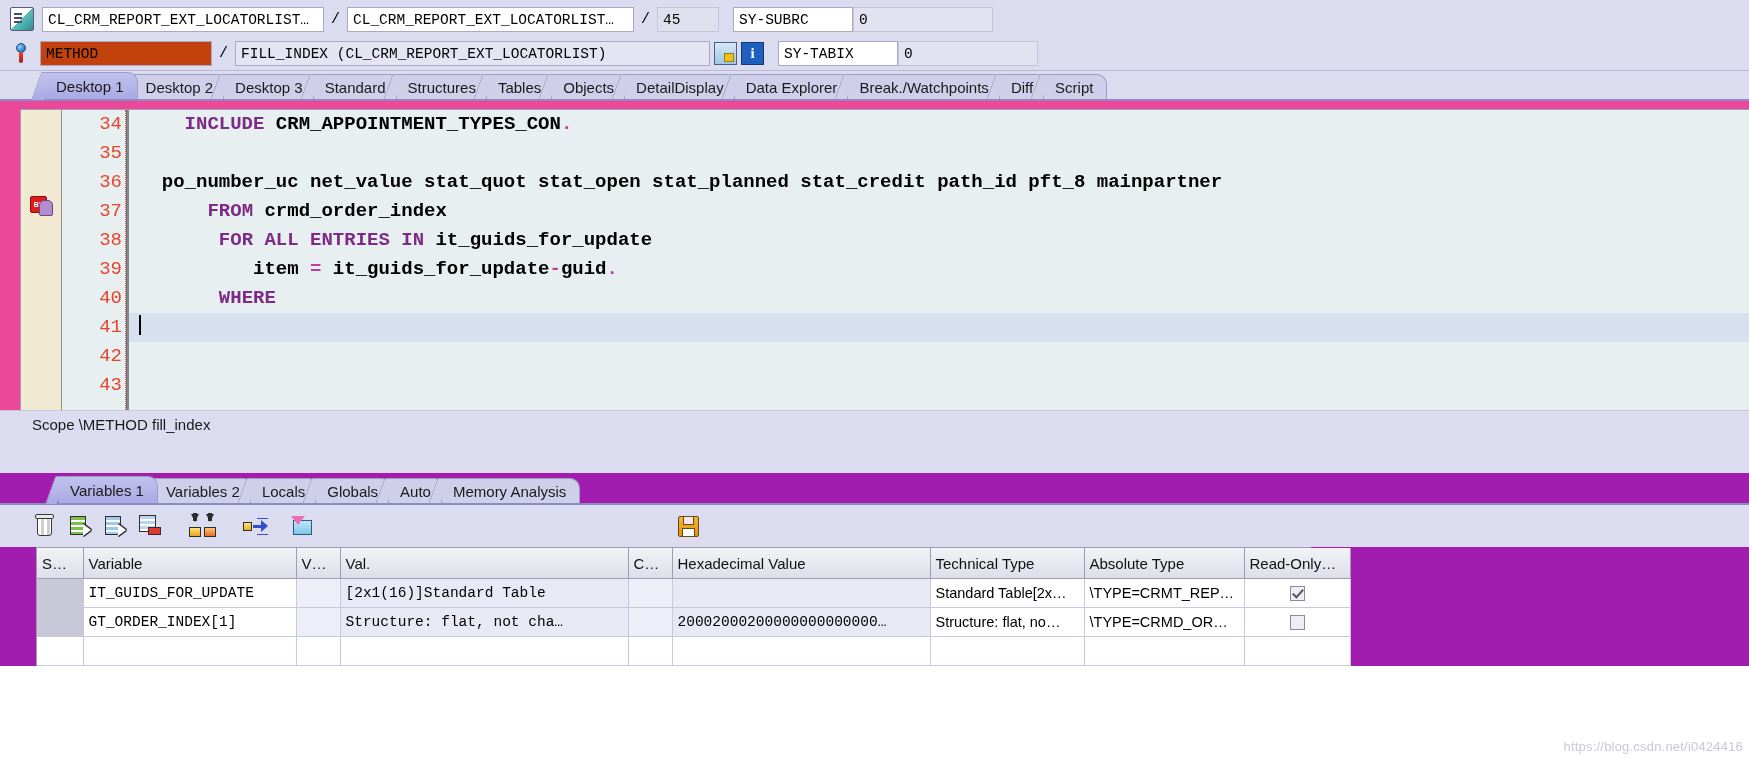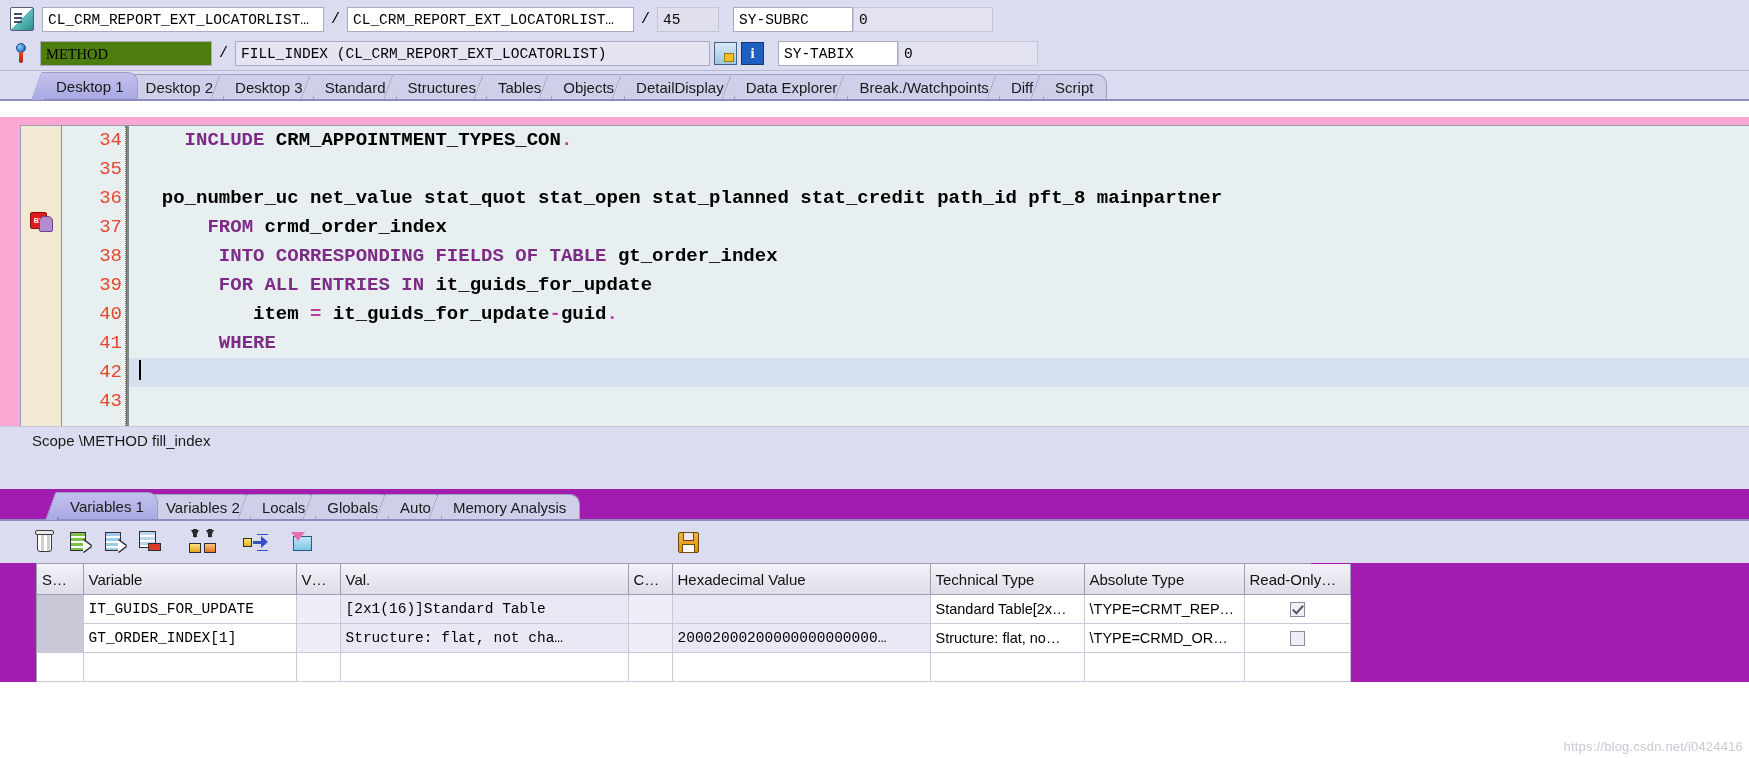--- a/index.html
+++ b/index.html
@@ -103,21 +103,21 @@
     font-size: 15px;
     color: #000;
   }
 
   .w-prog1 { width: 282px; }
   .w-prog2 { width: 287px; }
   .w-line  { width: 62px; background:#dfdfee; border-color:#c5c5da;}
   .w-sy    { width: 120px; }
   .w-syval { width: 140px; background:#e2e2f0; border-color:#c5c5da; }
 
-  .w-method { width: 172px; background:#4d7c0f;font-family:Liberation Serif, serif; }
+  .w-method { width: 172px; background:#c2410c; }
   .w-fill   { width: 475px; background:#e4e4f2; }
 
   .mini-icon {
     width: 23px; height: 23px;
     margin-left: 4px;
     flex: 0 0 23px;
     position: relative;
     box-sizing: border-box;
   }
   .mi-stack {
@@ -189,23 +189,22 @@
     height: 27px;
     line-height: 27px;
   }
   .tab.active::before {
     background: linear-gradient(to bottom,#c2c2ee 0%,#a9a9e4 100%);
     height: 28px;
   }
 
   
   .editor-outer {
-    background: #f9a8d4;
+    background: #ec4899;
     padding: 8px 0 0 20px;
-    margin-top: 16px;
   }
   .editor {
     display: flex;
     background: #e8eff0;
     border-top: 1px solid #9c9cb8;
     border-left: 1px solid #9c9cb8;
     height: 300px;
     overflow: hidden;
     position: relative;
   }
@@ -650,21 +649,20 @@
           <div class="ln">40</div>
           <div class="ln">41</div>
           <div class="ln">42</div>
           <div class="ln">43</div>
         </div>
       <div class="code-area" id="code-lines">
           <div class="cl"><span>    </span><span class="kw">INCLUDE</span><span> CRM_APPOINTMENT_TYPES_CON</span><span class="op">.</span></div>
           <div class="cl">&nbsp;</div>
           <div class="cl"><span>  po_number_uc net_value stat_quot stat_open stat_planned stat_credit path_id pft_8 mainpartner</span></div>
           <div class="cl"><span>      </span><span class="kw">FROM</span><span> crmd_order_index</span></div>
-          <div class="cl"><span>       </span><span class="kw">INTO CORRESPONDING FIELDS OF TABLE</span><span> gt_order_index</span></div>
           <div class="cl"><span>       </span><span class="kw">FOR ALL ENTRIES IN</span><span> it_guids_for_update</span></div>
           <div class="cl"><span>          item </span><span class="op">=</span><span> it_guids_for_update</span><span class="op">-</span><span>guid</span><span class="op">.</span></div>
           <div class="cl"><span>       </span><span class="kw">WHERE</span></div>
           <div class="cl cursor-line"><span class="caret"></span></div>
         </div>
     </div>
   </div>
 
   <div class="scope-bar">Scope \METHOD fill_index</div>
   <div class="spacer-band"></div>

